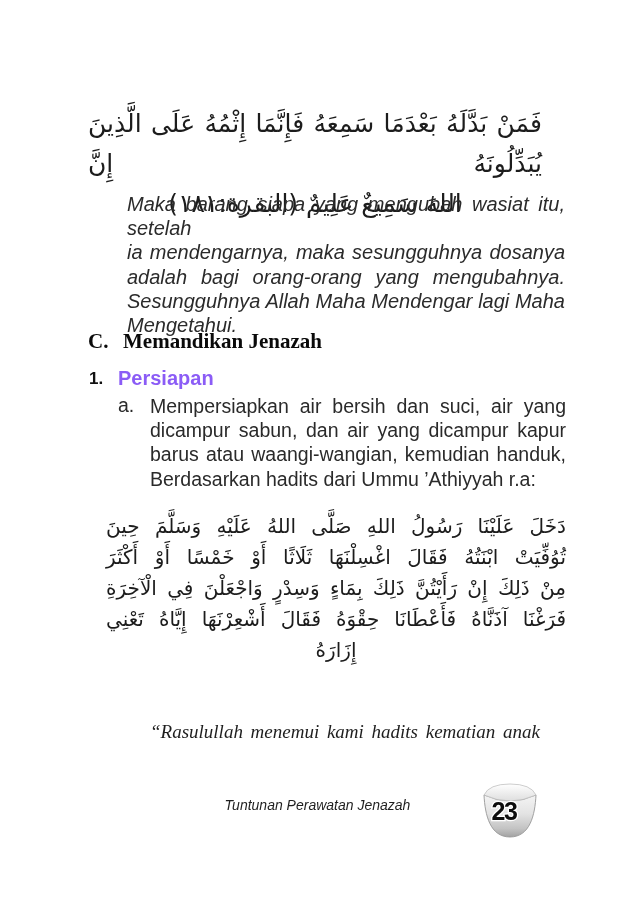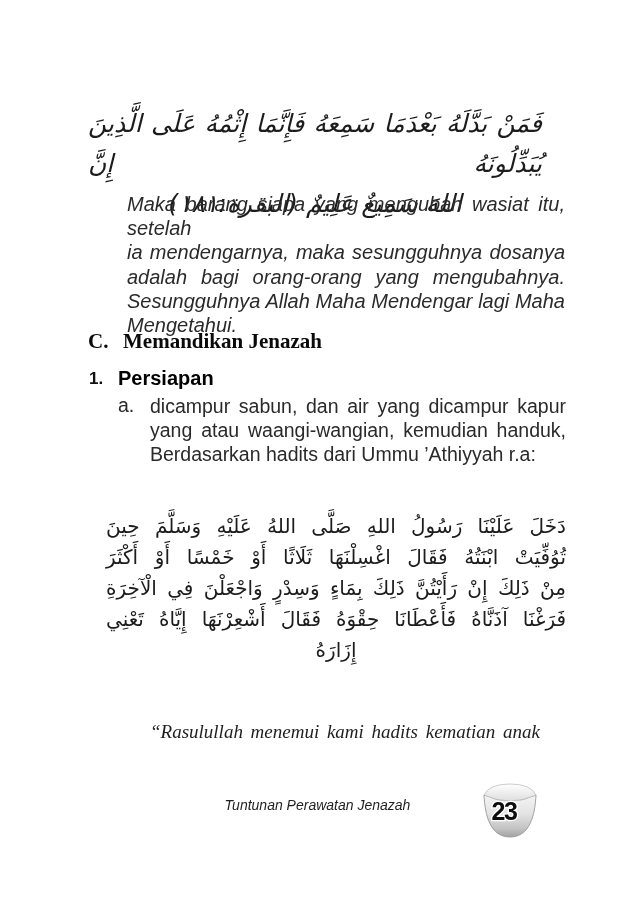--- a/index.html
+++ b/index.html
@@ -2,33 +2,33 @@
 <html><head>
 <meta charset="utf-8">
 <style>
   html,body{margin:0;padding:0;background:#ffffff;}
   body{width:644px;height:904px;position:relative;overflow:hidden;
        font-family:"Liberation Sans",sans-serif;color:#232323;}
   .abs{position:absolute;}
 
   
   .ar-line{direction:rtl;font-family:"DejaVu Sans",sans-serif;color:#1c1c1c;}
-  .quran .ar-line{font-size:25px;line-height:40px;font-style:italic;}
+  .quran .ar-line{font-size:25px;line-height:40px;}
   .hadith .ar-line{font-size:20px;line-height:31px;}
   .ar-just{text-align:justify;text-align-last:justify;}
   .ar-left{text-align:center;}
 
   
   .jl{text-align:justify;text-align-last:justify;}
   .translation{font-style:italic;font-size:20px;line-height:24.2px;color:#2b2b2b;}
   .body-text{font-size:19.5px;line-height:24.2px;color:#2a2a2a;}
   .section-label,.section-title{font-family:"Liberation Serif",serif;font-weight:bold;
        font-size:21px;color:#0a0a0a;}
   .sub-number{font-weight:bold;font-size:17px;color:#111;}
-  .sub-title{font-weight:bold;font-size:20px;color:#000000;}
+  .sub-title{font-weight:bold;font-size:20px;color:#8b5cf6;}
   .marker{font-size:19.5px;color:#2a2a2a;}
   .quote{font-family:"Liberation Serif",serif;font-style:italic;font-size:19px;
        color:#1e1e1e;text-align:justify;text-align-last:justify;}
   .footer-title{font-style:italic;font-size:14px;color:#1f1f1f;text-align:right;}
   .badge-digits{font-family:"Liberation Sans",sans-serif;font-weight:bold;}
 </style>
 </head>
 <body>
 
 <div class="abs quran" style="left:88px;top:104px;width:454px;">
@@ -49,22 +49,23 @@
   <span class="section-title abs" style="left:35px;top:0;">Memandikan Jenazah</span>
 </div>
 
 <div class="abs" style="left:88px;top:367px;width:478px;">
   <span class="sub-number abs" style="left:1px;top:2px;">1.</span>
   <span class="sub-title abs" style="left:30px;top:0;">Persiapan</span>
 </div>
 
 <span class="abs marker" style="left:118px;top:394px;">a.</span>
 <div class="abs body-text" style="left:150px;top:394px;width:416px;">
+  <div class="jl">Mempersiapkan air bersih dan suci, air yang</div>
   <div class="jl">dicampur sabun, dan air yang dicampur kapur</div>
-  <div class="jl">yang atau waangi-wangian, kemudian handuk,</div>
+  <div class="jl">barus atau waangi-wangian, kemudian handuk,</div>
   <div>Berdasarkan hadits dari Ummu ’Athiyyah r.a:</div>
 </div>
 
 <div class="abs hadith" style="left:106px;top:511px;width:460px;">
   <div class="ar-line ar-just">دَخَلَ عَلَيْنَا رَسُولُ اللهِ صَلَّى اللهُ عَلَيْهِ وَسَلَّمَ حِينَ</div>
   <div class="ar-line ar-just">تُوُفِّيَتْ ابْنَتُهُ فَقَالَ اغْسِلْنَهَا ثَلَاثًا أَوْ خَمْسًا أَوْ أَكْثَرَ</div>
   <div class="ar-line ar-just">مِنْ ذَلِكَ إِنْ رَأَيْتُنَّ ذَلِكَ بِمَاءٍ وَسِدْرٍ وَاجْعَلْنَ فِي الْآخِرَةِ</div>
   <div class="ar-line ar-just">فَرَغْنَا آذَنَّاهُ فَأَعْطَانَا حِقْوَهُ فَقَالَ أَشْعِرْنَهَا إِيَّاهُ تَعْنِي</div>
   <div class="ar-line ar-left">إِزَارَهُ</div>
 </div>

